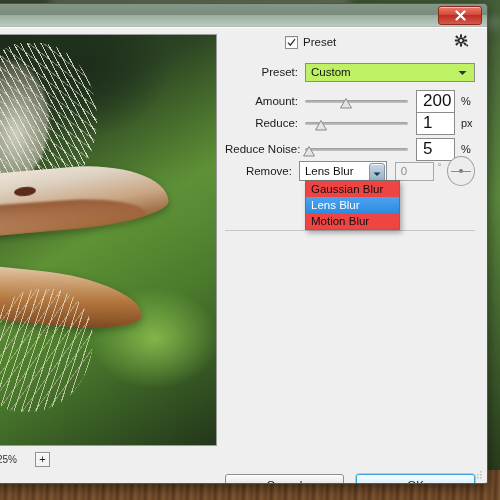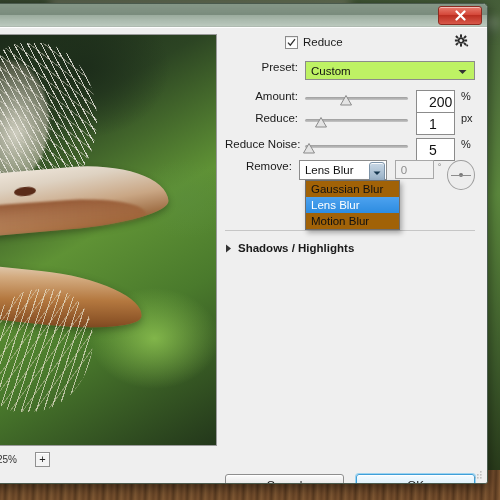--- a/index.html
+++ b/index.html
@@ -171,21 +171,21 @@
     display: flex; align-items: center; justify-content: center;
     font-size: 11px; line-height: 1; color: #222; cursor: pointer;
     box-shadow: inset 0 1px 0 #fff;
   }
 
   
   #controls {
     position: absolute; left: 240px; top: 4px; right: 12px; bottom: 0;
   }
 
-  .row { display: flex; height: 22px; }
+  .row { display: flex; align-items: center; height: 22px; }
   .lbl {
     width: 80px; text-align: right; padding-right: 7px;
     font-size: 11.5px; color: #1a1a1a; white-space: nowrap;
   }
 
   
   #preview-row {
     display: flex; align-items: center; height: 20px;
     padding-left: 60px; margin-bottom: 9px;
     position: relative;
@@ -228,22 +228,22 @@
     border-radius: 2px;
   }
   .slider .thumb {
     position: absolute; top: 2px;
     width: 13px; height: 11px;
     transform: translateX(-50%);
   }
   .num {
     width: 39px; height: 23px; margin-left: 8px;
     border: 1px solid #8b8b8b; background: #fff;
-    font-size: 14px; color: #111;
-    display: flex; align-items: center; padding-left: 12px;
+    font-size: 17px; color: #111;
+    display: flex; align-items: center; padding-left: 6px;
     cursor: text;
   }
   .unit { width: 20px; padding-left: 6px; font-size: 11px; color: #222; }
 
   
   #remove-row { position: relative; margin-top: 0; }
   #remove-sel {
     width: 95px; height: 20px;
     border: 1px solid #8b8b8b; background: #fff;
     display: flex; align-items: center; padding-left: 5px;
@@ -275,21 +275,21 @@
   #dial .hub {
     position: absolute; left: 50%; top: 50%;
     width: 4px; height: 4px; margin: -2px 0 0 -2px;
     background: #777; border-radius: 50%;
   }
 
   
   #dropdown {
     position: absolute; left: 80px; top: 20px;
     width: 95px; z-index: 40;
-    background: #a16207;
+    background: #ef4444;
     border: 1px solid #6e6e6e;
     box-shadow: 2px 3px 5px rgba(0,0,0,.30);
   }
   #dropdown .opt {
     height: 16px; display: flex; align-items: center;
     padding-left: 5px; font-size: 11.5px; color: #111;
     cursor: pointer; white-space: nowrap;
   }
   #dropdown .opt.sel-opt {
     background: linear-gradient(180deg,#4da2ef,#2d8ce0);
@@ -375,21 +375,21 @@
     </div>
 
     <div id="controls">
 
       <div id="preview-row">
         <span id="preview-chk">
           <svg width="9" height="9" viewBox="0 0 9 9">
             <path d="M1 4.6 L3.3 7.2 L8 1.2" stroke="#303030" stroke-width="1.3" fill="none"></path>
           </svg>
         </span>
-        <span id="preview-label">Reduce</span>
+        <span id="preview-label">Preset</span>
         <span id="gear-btn">
           <svg width="16" height="16" viewBox="0 0 16 16">
             <g fill="#2b2b2b">
               <circle cx="8" cy="7.5" r="3.2"></circle>
               <rect x="7" y="1.4" width="2" height="3"></rect>
               <rect x="7" y="10.6" width="2" height="3"></rect>
               <rect x="1.9" y="6.5" width="3" height="2"></rect>
               <rect x="11.1" y="6.5" width="3" height="2"></rect>
               <rect x="3" y="2.6" width="2" height="3" transform="rotate(-45 4 4.1)"></rect>
               <rect x="11" y="9.4" width="2" height="3" transform="rotate(-45 12 10.9)"></rect>
@@ -474,28 +474,20 @@
 
         <div id="dropdown">
           <div class="opt">Gaussian Blur</div>
           <div class="opt sel-opt">Lens Blur</div>
           <div class="opt">Motion Blur</div>
         </div>
       </div>
 
       <div id="sep"></div>
 
-      <div id="shadows-row">
-        <span class="tri">
-          <svg width="7" height="9" viewBox="0 0 7 9">
-              <path d="M1 0.5 L6 4.5 L1 8.5 Z" fill="#333"></path>
-            </svg>
-        </span>
-        <span id="shadows-label">Shadows / Highlights</span>
-      </div>
     </div>
 
     <div id="btn-bar">
       <div class="btn" id="cancel-btn">Cancel</div>
       <div class="btn" id="ok-btn">OK</div>
     </div>
 
     <svg id="grip" viewBox="0 0 10 10">
       <g fill="#8a8a8a">
         <rect x="7" y="1" width="1.6" height="1.6"></rect>

